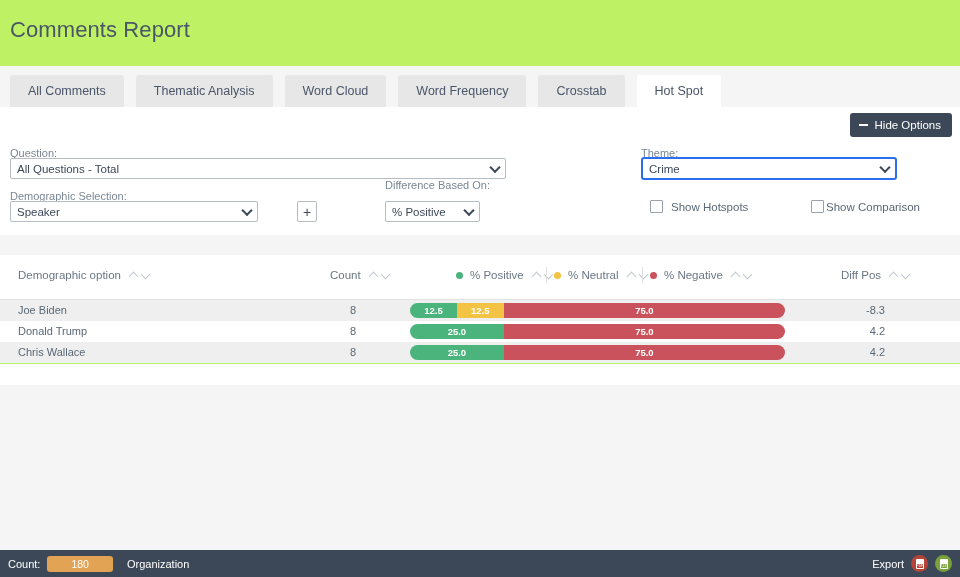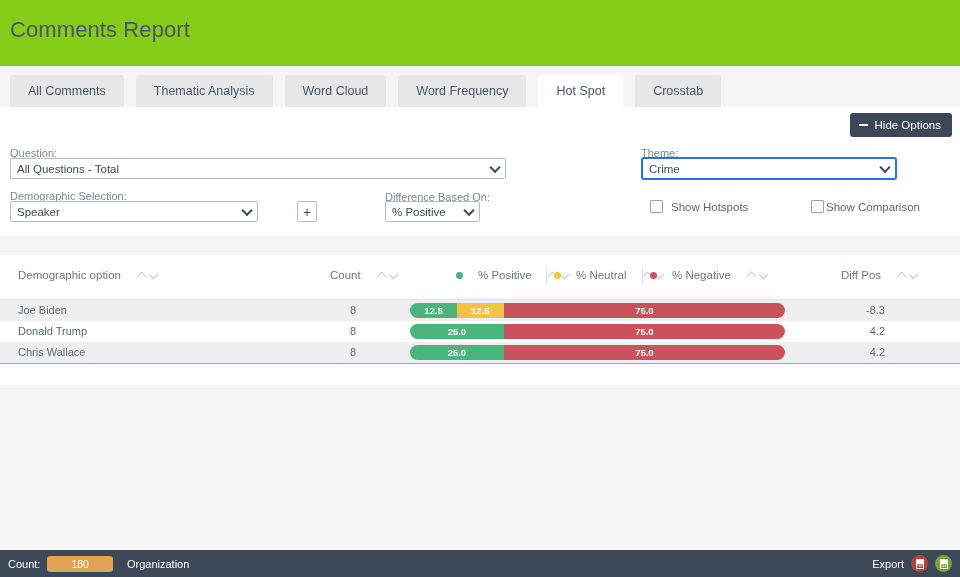--- a/index.html
+++ b/index.html
@@ -4,21 +4,21 @@
 <style>
   * { box-sizing: border-box; }
   html, body {
     margin: 0; padding: 0;
     width: 960px; height: 577px;
     font-family: "Liberation Sans", sans-serif;
     background: #ffffff;
     overflow: hidden;
   }
 
-  #page { position: relative; width: 960px; height: 577px; background:#84cc16; }
+  #page { position: relative; width: 960px; height: 577px; background:#bef264; }
 
   
   .page-title {
     position: absolute; left: 10px; top: 17px;
     font-size: 22px; color: #4a5568; font-weight: 400;
     letter-spacing: .1px;
   }
 
   
   .tabbar {
@@ -110,21 +110,21 @@
 
   
   .table-wrap { position: absolute; left:0; top: 255px; width: 960px; }
   .thead {
     position: relative; height: 45px; background: #ffffff;
     border-bottom: 1px solid #e2e2e2;
   }
   .th {
     position: absolute; top: 14px;
     font-size: 11.5px; color: #6b7785;
-    display: flex; align-items: center; gap: 12px;
+    display: flex; align-items: center; gap: 4px;
     white-space: nowrap;
     cursor: pointer;
     justify-content: center;
   }
   .dot { width: 7px; height:7px; border-radius: 50%; display:inline-block; margin-right:3px; }
   .sorters { display:inline-flex; gap:3px; margin-left: 5px; }
   .caret { width: 9px; height: 9px; position: relative; }
   .caret::before {
     content:""; position:absolute; left:0; top:2px;
     width:6px; height:6px;
@@ -225,22 +225,22 @@
 
 <div id="page">
 
   <div class="page-title">Comments Report</div>
 
   <div class="tabbar">
     <div class="tab">All Comments</div>
     <div class="tab">Thematic Analysis</div>
     <div class="tab">Word Cloud</div>
     <div class="tab">Word Frequency</div>
+    <div class="tab">Crosstab</div>
     <div class="tab active">Hot Spot</div>
-    <div class="tab">Crosstab</div>
   </div>
 
   <div class="options">
 
     <button class="hide-options-btn">
       <span class="dash-icon"></span>
       <span>Hide Options</span>
     </button>
 
     <div class="fld-label" style="left:10px; top:40px;">Question:</div>
@@ -249,21 +249,21 @@
       <span class="chev"></span>
     </div>
 
     <div class="fld-label" style="left:10px; top:83px;">Demographic Selection:</div>
     <div class="sel" style="left:10px; top:94px; width:248px;">
       <span>Speaker</span>
       <span class="chev"></span>
     </div>
     <div class="plus-btn" style="left:297px; top:94px;">+</div>
 
-    <div class="fld-label" style="left:385px; top:84px;">Difference Based On:</div>
+    <div class="fld-label" style="left:385px; top:72px;">Difference Based On:</div>
     <div class="sel" style="left:385px; top:94px; width:95px;">
       <span>% Positive</span>
       <span class="chev"></span>
     </div>
 
     <div class="fld-label" style="left:641px; top:40px;">Theme:</div>
     <div class="sel focused" style="left:641px; top:50px; width:256px; height:23px;">
       <span>Crime</span>
       <span class="chev"></span>
     </div>

